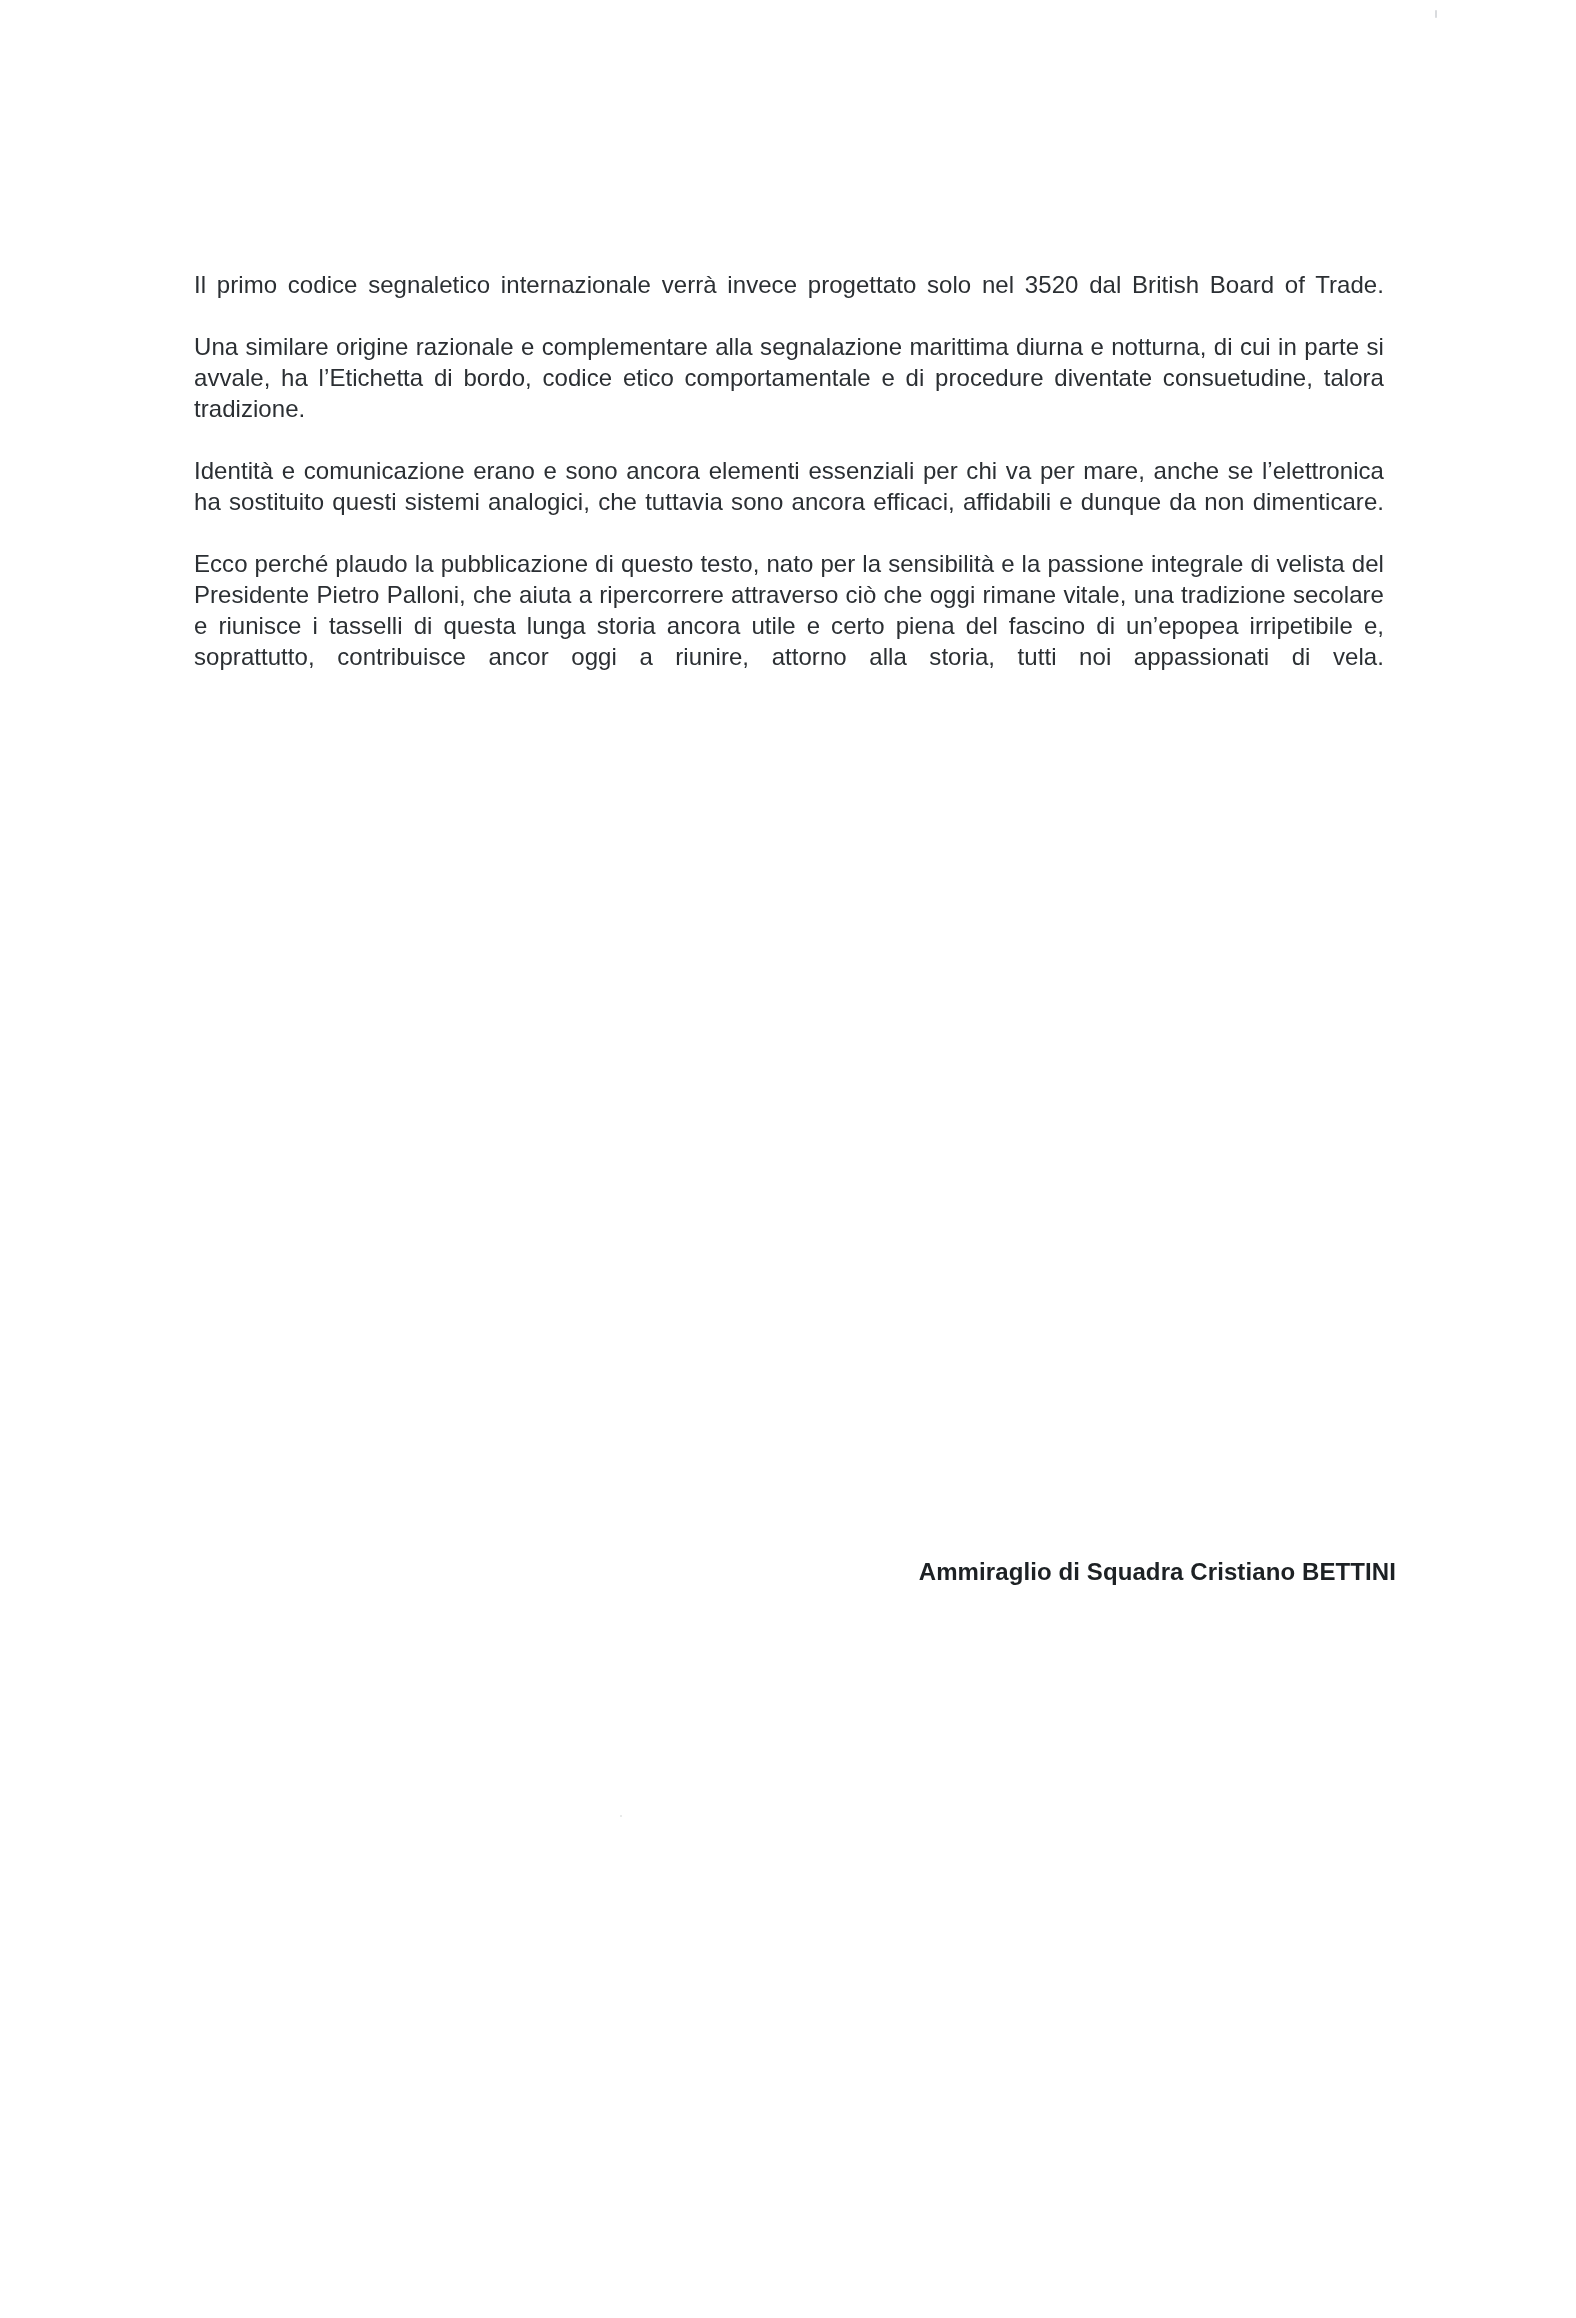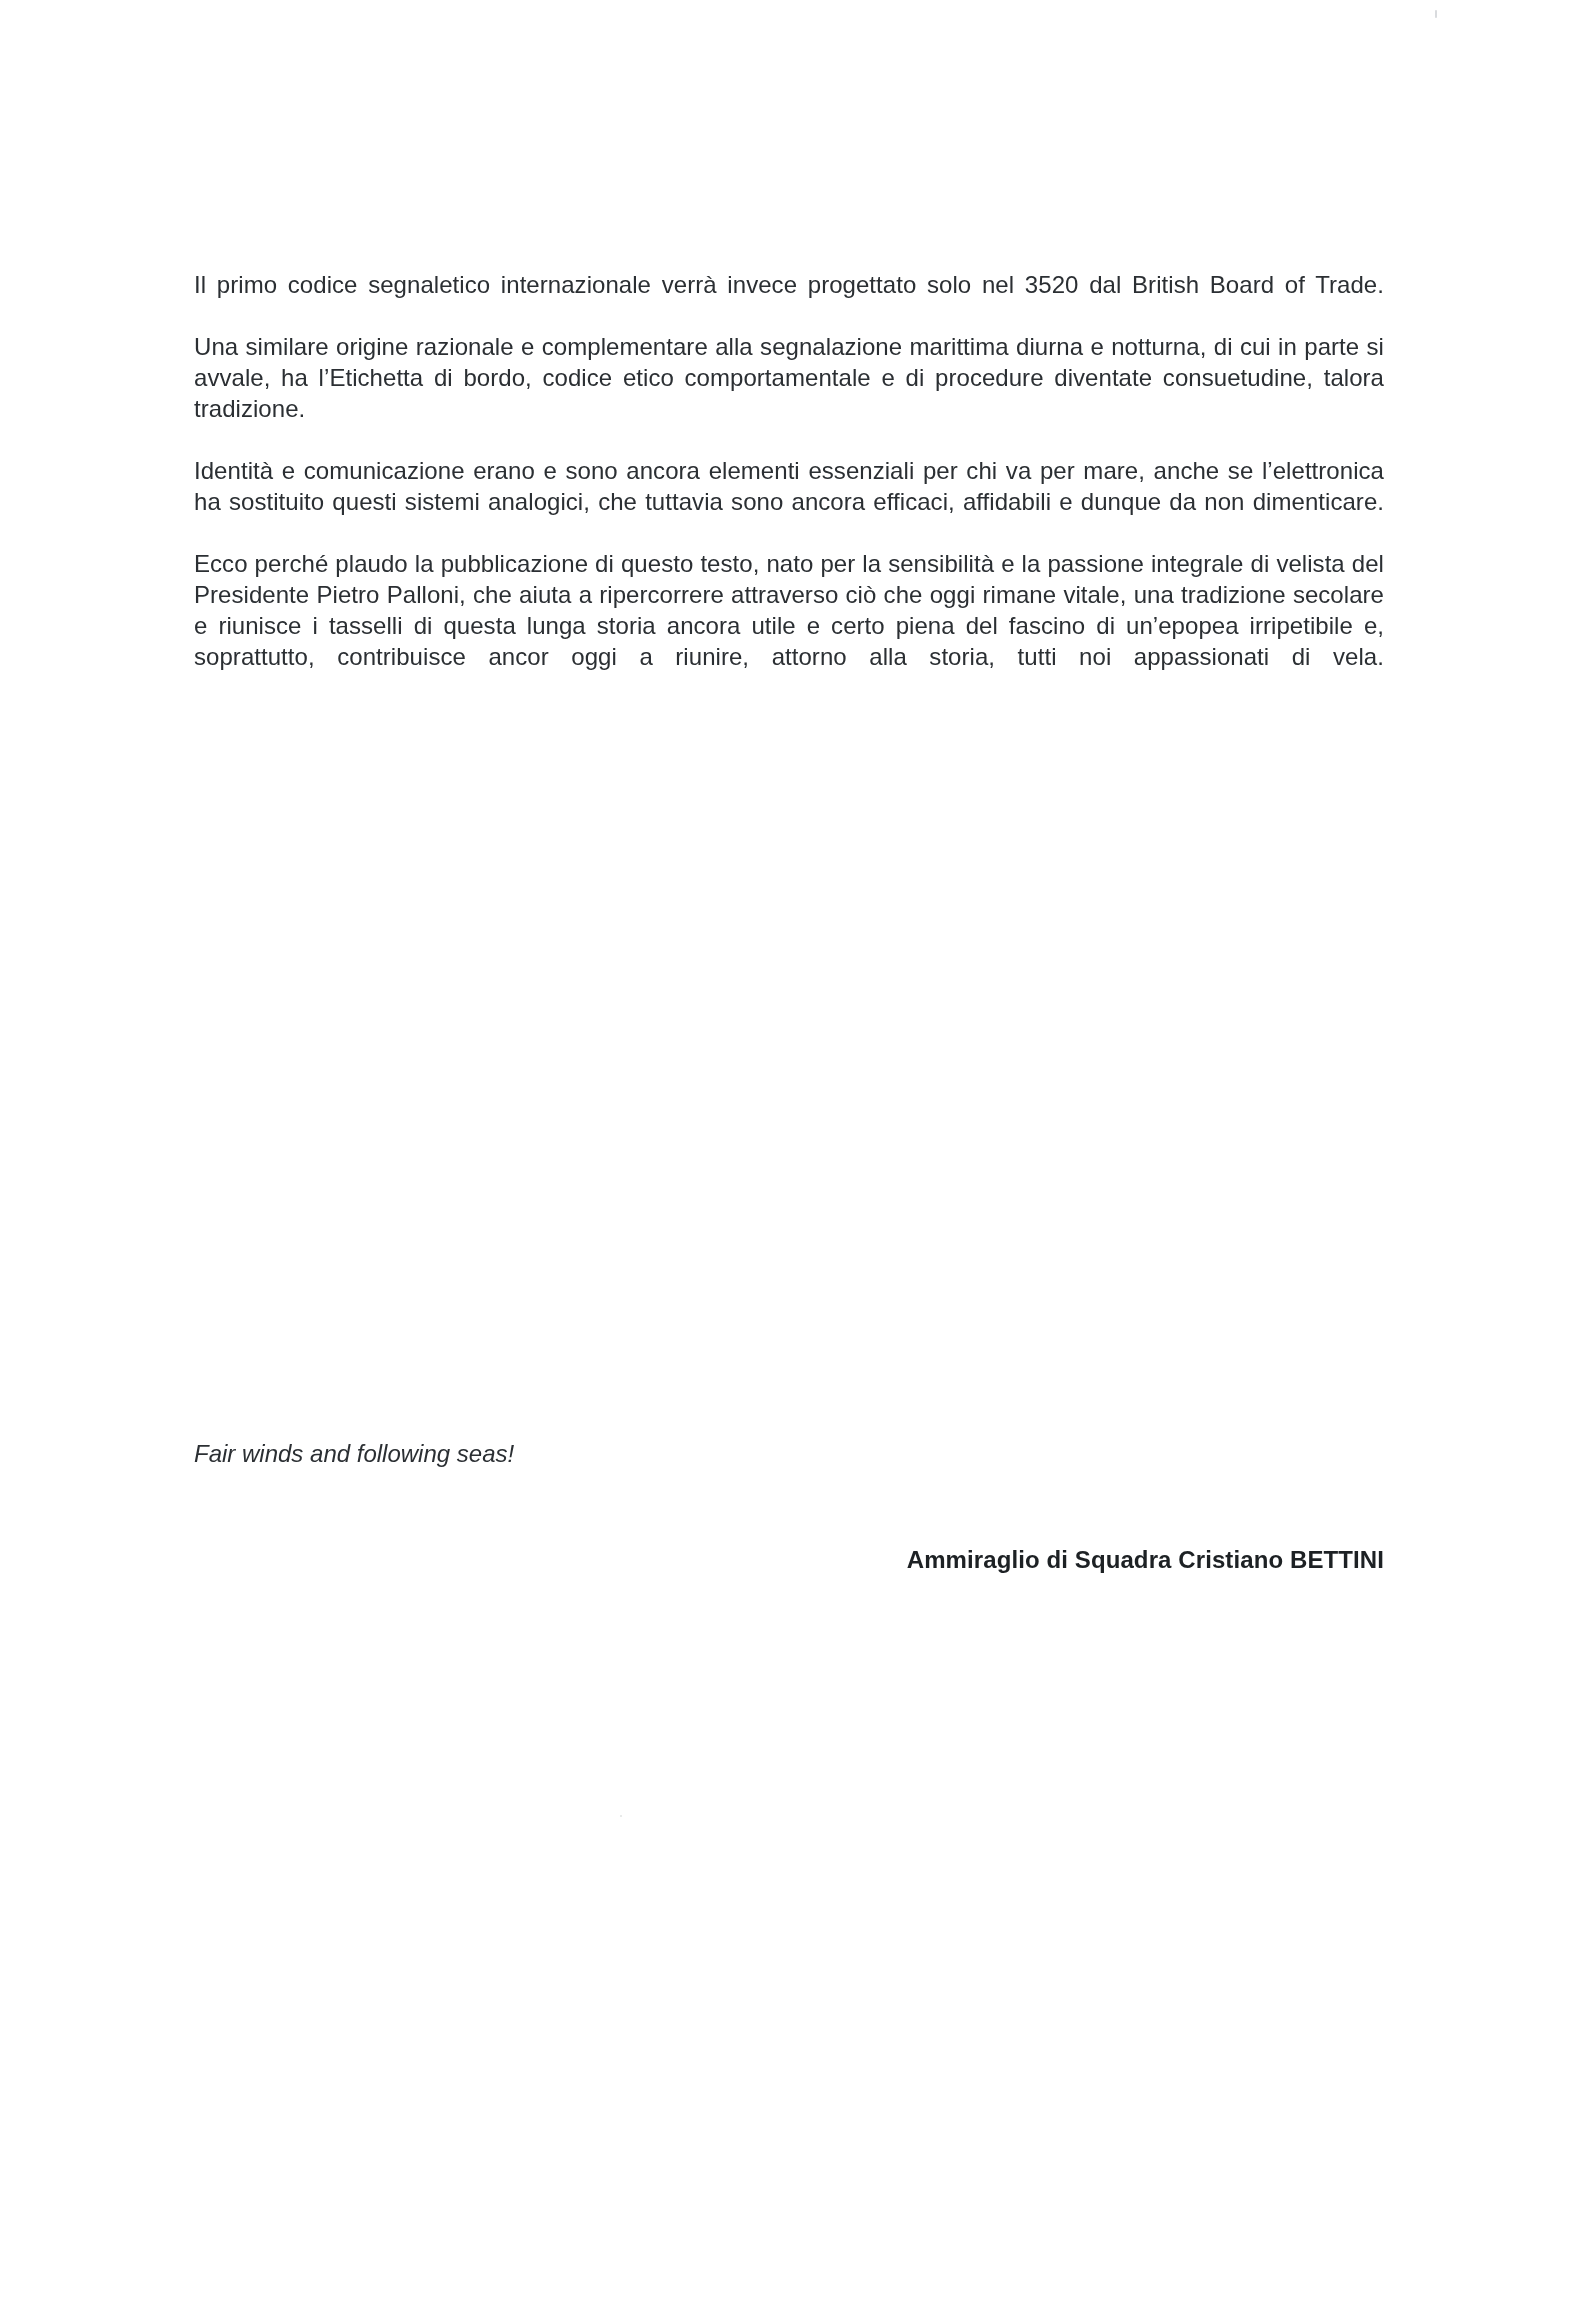--- a/index.html
+++ b/index.html
@@ -62,21 +62,21 @@
     text-align: left;
     color: #2b2f33;
   }
 
   
   .signature {
     position: absolute;
     left: 194px;
     top: 1544px;
     width: 1190px;
-    margin: 0;
+    margin: 12px;
     font-size: 24px;
     line-height: 31px;
     font-weight: bold;
     text-align: right;
     letter-spacing: 0.1px;
     color: #1d2124;
   }
 
   
   .speck {
@@ -99,21 +99,20 @@
 
     <p class="para">Una similare origine razionale e complementare alla segnalazione marittima diurna e notturna, di cui in parte si avvale, ha l’Etichetta di bordo, codice etico comportamentale e di procedure diventate consuetudine, talora tradizione.</p>
 
     <p class="para">Identità e comunicazione erano e sono ancora elementi essenziali per chi va per mare, anche se l’elettronica ha sostituito questi sistemi analogici, che tuttavia sono ancora efficaci, affidabili e dunque da non dimenticare.</p>
 
 
     <p class="para">Ecco perché plaudo la pubblicazione di questo testo, nato per la sensibilità e la  passione  integrale di velista del Presidente Pietro Palloni, che aiuta a ripercorrere attraverso ciò che oggi rimane vitale, una tradizione secolare e riunisce i tasselli di questa lunga storia ancora utile e certo piena del fascino di un’epopea irripetibile e, soprattutto, contribuisce ancor oggi a riunire, attorno alla storia, tutti noi appassionati di vela.</p>
 
   </div>
 
-  <p class="salutation">Fair winds and following seas!</p>
 
   <p class="signature">Ammiraglio di Squadra Cristiano BETTINI</p>
 
   <span class="speck speck-a"></span>
   <span class="speck speck-b"></span>
 
 </div>
 
 
 </body></html>

